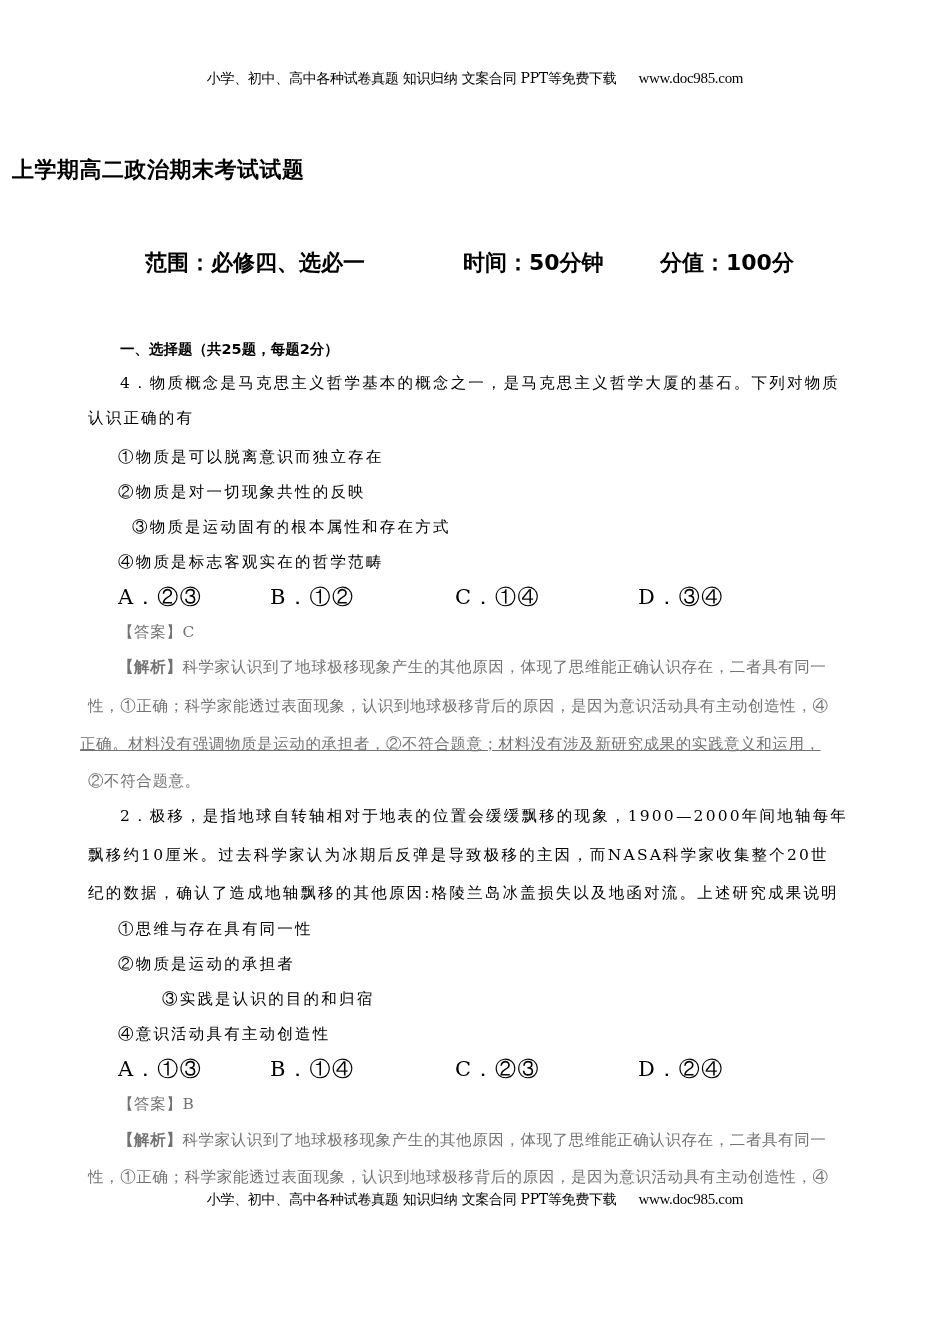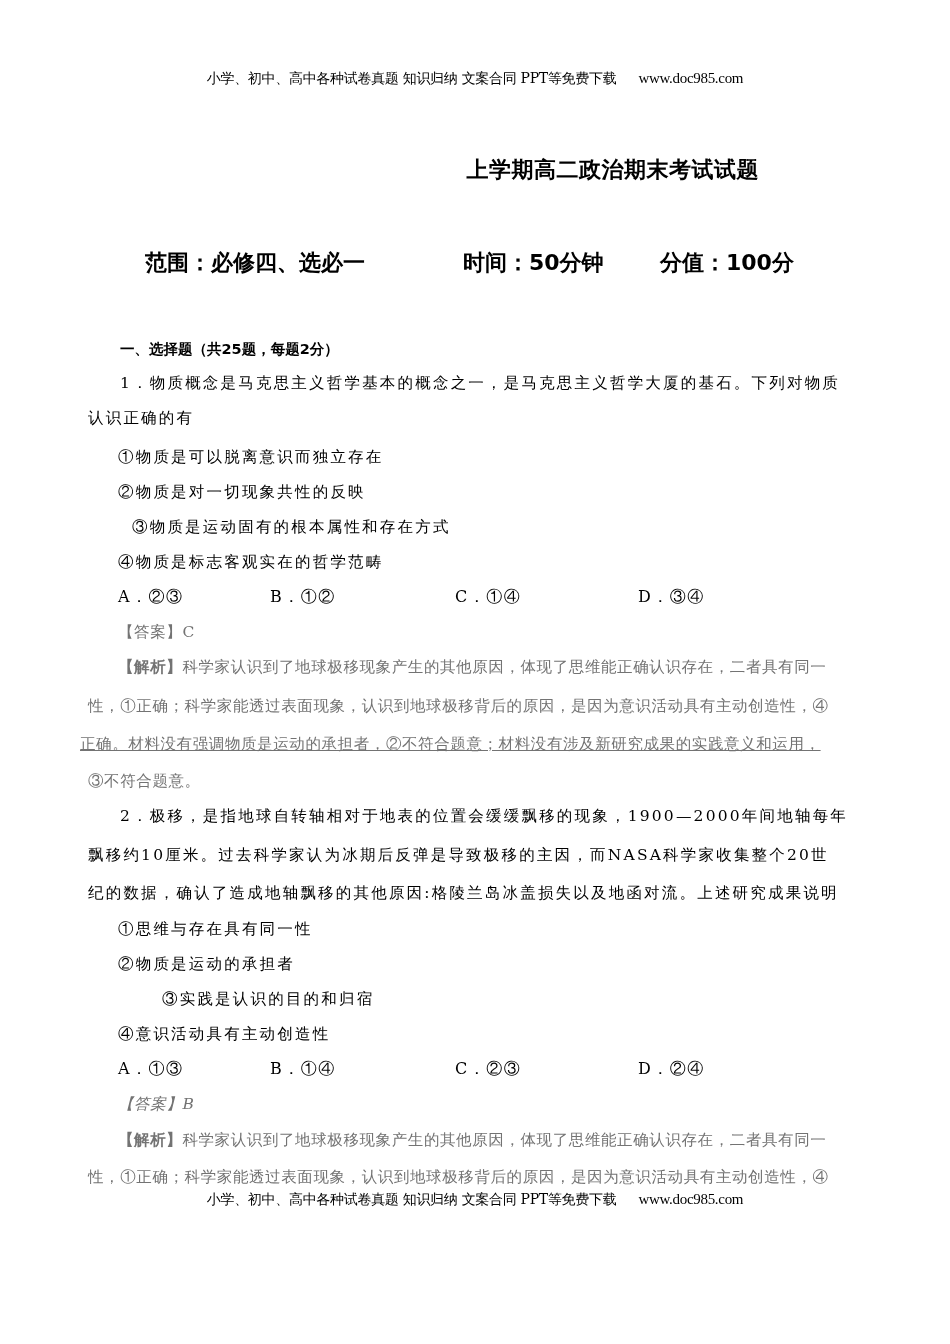--- a/index.html
+++ b/index.html
@@ -29,23 +29,23 @@
     .page-header { top: 70px; }
     .page-footer { top: 1191px; }
     .page-header .url, .page-footer .url {
       margin-left: 22px;
       font-family: "Liberation Serif", serif;
       font-size: 15px;
     }
     .doc-title {
       position: absolute;
       top: 155px;
-      left: 0;
+      left: 12px;
       width: 759px;
-      text-align: right;
+      text-align: left;
       font-family: "DejaVu Sans", "Liberation Sans", sans-serif;
       font-weight: bold;
       font-size: 22px;
       letter-spacing: 0.5px;
     }
     .meta-line {
       position: absolute;
       top: 248px;
       left: 145px;
       width: 700px;
@@ -80,21 +80,21 @@
       color: #737373;
       letter-spacing: 0.6px;
       font-size: 15.5px;
     }
     .answer-label, .analysis-label {
       font-weight: bold;
     }
     .answer-label { font-weight: normal; }
     .opt {
       position: absolute;
-      font-size: 16px;
+      font-size: 21px;
       letter-spacing: 1.5px;
       white-space: nowrap;
       line-height: 20px;
     }
   </style>
 </head>
 <body>
 
 <div class="page-header">
   <span>小学、初中、高中各种试卷真题 知识归纳 文案合同 PPT等免费下载</span><span class="url">www.doc985.com</span>
@@ -103,21 +103,21 @@
 <div class="doc-title">上学期高二政治期末考试试题</div>
 
 <div class="meta-line">
   <span class="meta-range">范围：必修四、选必一</span><span class="meta-time">时间：50分钟</span><span class="meta-score">分值：100分</span>
 </div>
 
 <div class="content">
   <div class="line section-heading" style="top:339px;left:120px;">一、选择题（共25题，每题2分）</div>
 
   <div>
-    <div class="line" style="top:373px;left:120px;">1．物质概念是马克思主义哲学基本的概念之一，是马克思主义哲学大厦的基石。下列对物质</div>
+    <div class="line" style="top:373px;left:120px;">4．物质概念是马克思主义哲学基本的概念之一，是马克思主义哲学大厦的基石。下列对物质</div>
     <div class="line" style="top:408px;left:88px;">认识正确的有</div>
 
     <div class="line" style="top:447px;left:118px;">①物质是可以脱离意识而独立存在</div>
     <div class="line" style="top:482px;left:118px;">②物质是对一切现象共性的反映</div>
     <div class="line" style="top:517px;left:132px;">③物质是运动固有的根本属性和存在方式</div>
     <div class="line" style="top:552px;left:118px;">④物质是标志客观实在的哲学范畴</div>
 
     <div class="opt" style="top:587px;left:118px;">
       <span>A．</span><span>②③</span>
     </div>
@@ -133,21 +133,21 @@
 
     <div class="line red" style="top:622px;left:118px;">
       <span class="answer-label">【答案】</span><span>C</span>
     </div>
 
     <div class="line red" style="top:657px;left:118px;">
       <span class="analysis-label">【解析】</span><span>科学家认识到了地球极移现象产生的其他原因，体现了思维能正确认识存在，二者具有同一</span>
     </div>
     <div class="line red" style="top:696px;left:88px;">性，①正确；科学家能透过表面现象，认识到地球极移背后的原因，是因为意识活动具有主动创造性，④</div>
     <div class="line red" style="top:734px;left:80px;text-decoration:underline;">正确。材料没有强调物质是运动的承担者，②不符合题意；材料没有涉及新研究成果的实践意义和运用，</div>
-    <div class="line red" style="top:771px;left:88px;">③不符合题意。</div>
+    <div class="line red" style="top:771px;left:88px;">②不符合题意。</div>
   </div>
 
   <div>
     <div class="line" style="top:806px;left:120px;">2．极移，是指地球自转轴相对于地表的位置会缓缓飘移的现象，1900—2000年间地轴每年</div>
     <div class="line" style="top:845px;left:88px;">飘移约10厘米。过去科学家认为冰期后反弹是导致极移的主因，而NASA科学家收集整个20世</div>
     <div class="line" style="top:883px;left:88px;text-align:right;">纪的数据，确认了造成地轴飘移的其他原因:格陵兰岛冰盖损失以及地函对流。上述研究成果说明</div>
 
     <div class="line" style="top:919px;left:118px;">①思维与存在具有同一性</div>
     <div class="line" style="top:954px;left:118px;">②物质是运动的承担者</div>
     <div class="line" style="top:989px;left:118px;margin-left:44px;">③实践是认识的目的和归宿</div>
@@ -159,21 +159,21 @@
     <div class="opt" style="top:1059px;left:270px;">
       <span>B．</span><span>①④</span>
     </div>
     <div class="opt" style="top:1059px;left:455px;">
       <span>C．</span><span>②③</span>
     </div>
     <div class="opt" style="top:1059px;left:638px;">
       <span>D．</span><span>②④</span>
     </div>
 
-    <div class="line red" style="top:1094px;left:118px;font-style:italic;">
+    <div class="line red" style="top:1094px;left:118px;">
       <span class="answer-label">【答案】</span><span>B</span>
     </div>
 
     <div class="line red" style="top:1130px;left:118px;">
       <span class="analysis-label">【解析】</span><span>科学家认识到了地球极移现象产生的其他原因，体现了思维能正确认识存在，二者具有同一</span>
     </div>
     <div class="line red" style="top:1167px;left:88px;">性，①正确；科学家能透过表面现象，认识到地球极移背后的原因，是因为意识活动具有主动创造性，④</div>
   </div>
 </div>
 

